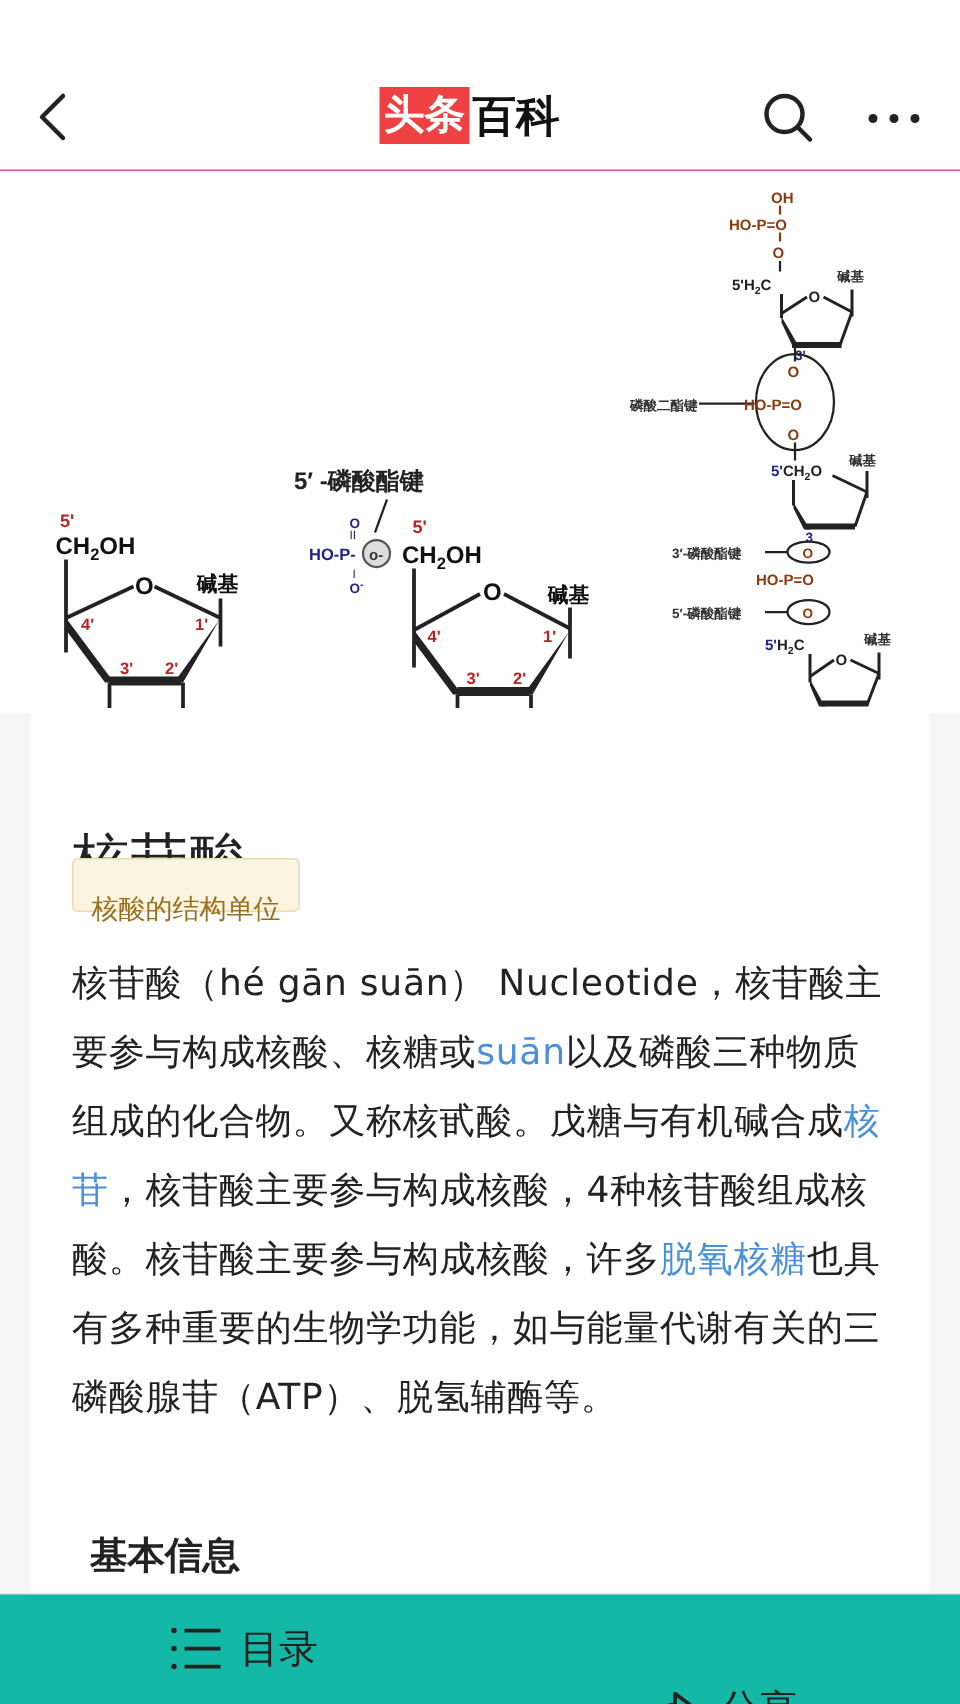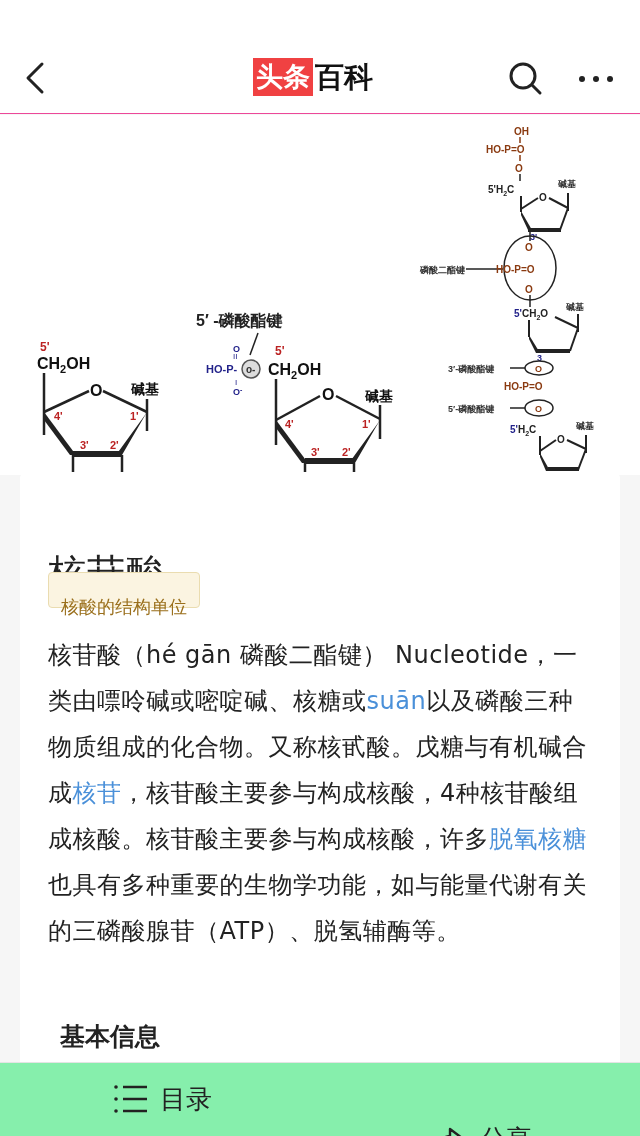--- a/index.html
+++ b/index.html
@@ -54,21 +54,21 @@
   }
   .desc .link { color: #4a90d9; cursor: pointer; }
   .section-title {
     position: absolute; left: 28px; top: 548px;
     font-size: 25px; font-weight: bold; color: #222; margin-left: 12px;
   }
 
   
   .bottom-bar {
     position: absolute; left: 0; top: 1062px; width: 640px; height: 74px;
-    background: #86efac; border-top: 1px solid #e4e4e4;
+    background: #14b8a6; border-top: 1px solid #e4e4e4;
   }
   .toc-btn {
     position: absolute; left: 112px; top: 14px; height: 44px;
     display: flex; align-items: center; cursor: pointer;
   }
   .share-btn {
     position: absolute; left: 432px; top: 14px; height: 44px;
     display: flex; align-items: flex-end; cursor: pointer; margin-top: 36px;
   }
   .bar-label { font-size: 26px; color: #222; margin-left: 10px; }
@@ -209,21 +209,21 @@
         <polygon points="540,338 550,356 546,356 540,342" fill="#222"></polygon>
         <line x1="586" y1="334" x2="578" y2="355" stroke="#222" stroke-width="2"></line>
         <rect x="548" y="352" width="31" height="4" fill="#222"></rect>
       </g>
     </svg>
   </div>
 
   <div class="card">
     <div class="title">核苷酸</div>
     <div class="tag">核酸的结构单位</div>
-    <div class="desc"><span>核苷酸（hé gān 磷酸二酯键） Nucleotide，一类由嘌呤碱或嘧啶碱、核糖或</span><span class="link">suān</span><span>以及磷酸三种物质组成的化合物。又称核甙酸。戊糖与有机碱合成</span><span class="link">核苷</span><span>，核苷酸主要参与构成核酸，4种核苷酸组成核酸。核苷酸主要参与构成核酸，许多</span><span class="link">脱氧核糖</span><span>也具有多种重要的生物学功能，如与能量代谢有关的三磷酸腺苷（ATP）、脱氢辅酶等。</span></div>
+    <div class="desc"><span>核苷酸（hé gān suān） Nucleotide，核苷酸主要参与构成核酸、核糖或</span><span class="link">suān</span><span>以及磷酸三种物质组成的化合物。又称核甙酸。戊糖与有机碱合成</span><span class="link">核苷</span><span>，核苷酸主要参与构成核酸，4种核苷酸组成核酸。核苷酸主要参与构成核酸，许多</span><span class="link">脱氧核糖</span><span>也具有多种重要的生物学功能，如与能量代谢有关的三磷酸腺苷（ATP）、脱氢辅酶等。</span></div>
     <div class="section-title">基本信息</div>
   </div>
 
   <div class="bottom-bar">
     <div class="toc-btn">
       <svg width="38" height="34" viewBox="0 0 38 34">
         <circle cx="4" cy="5" r="1.8" fill="#222"></circle>
         <circle cx="4" cy="17" r="1.8" fill="#222"></circle>
         <circle cx="4" cy="29" r="1.8" fill="#222"></circle>
         <line x1="11" y1="5" x2="35" y2="5" stroke="#222" stroke-width="2.5"></line>

